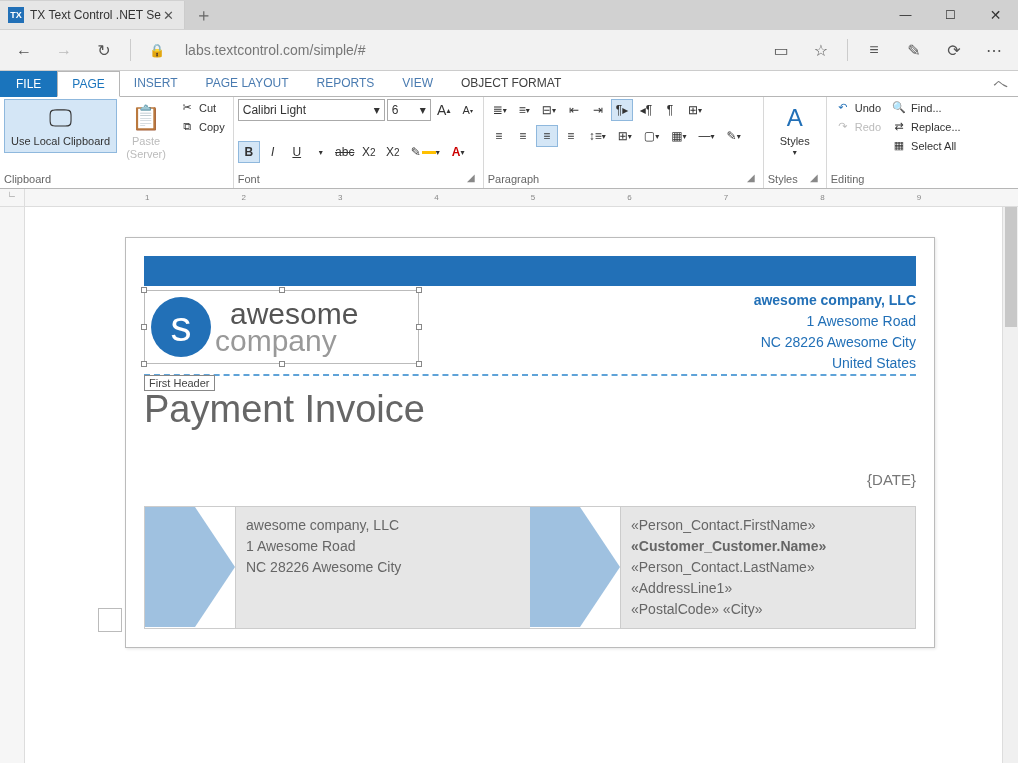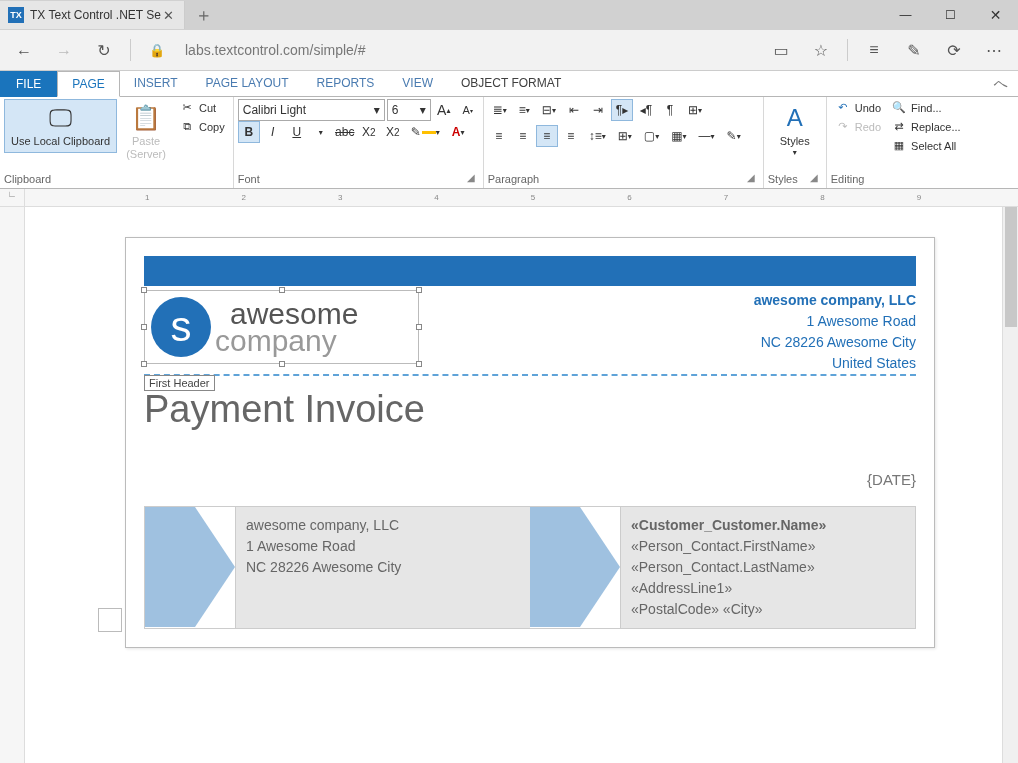--- a/index.html
+++ b/index.html
@@ -162,21 +162,21 @@
           <div class="smallrow">
               <span class="icon">⧉</span>
               <span>Copy</span>
             </div>
         </div>
       </div>
       <div class="rgroup-label">Clipboard</div>
     </div>
 
     <div class="rgroup" style="min-width:250px">
-      <div class="rgroup-content" style="flex-direction:column; gap:0; width:100%">
+      <div class="rgroup-content" style="flex-direction:column; gap:20px; width:100%">
         <div style="display:flex; gap:2px; width:100%">
           <div class="font-select" style="flex:1">
               <span>Calibri Light</span>
               <span>▾</span>
             </div>
           <div class="font-select" style="width:44px">
               <span>6</span>
               <span>▾</span>
             </div>
           <div class="fbtn" style="font-size:14px">A<sup style="font-size:8px">▴</sup></div>
@@ -347,22 +347,22 @@
             <span class="mf">awesome company, LLC</span>
             <span class="mf">1 Awesome Road</span>
             <span class="mf">NC 28226 Awesome City</span>
           </div>
           <div class="arrow-cell">
             <svg width="90" height="120">
                 <polygon points="0,0 50,0 90,60 50,120 0,120" fill="#9fc1e0"></polygon>
               </svg>
           </div>
           <div class="grey-cell">
+            <span class="mf">«Person_Contact.FirstName»</span>
             <span class="mf b">«Customer_Customer.Name»</span>
-            <span class="mf">«Person_Contact.FirstName»</span>
             <span class="mf">«Person_Contact.LastName»</span>
             <span class="mf">«AddressLine1»</span>
             <span class="mf">«PostalCode» «City»</span>
           </div>
         </div>
       </div>
     </div>
   </div>
   <div class="vscroll">
       <div class="thumb"></div>

